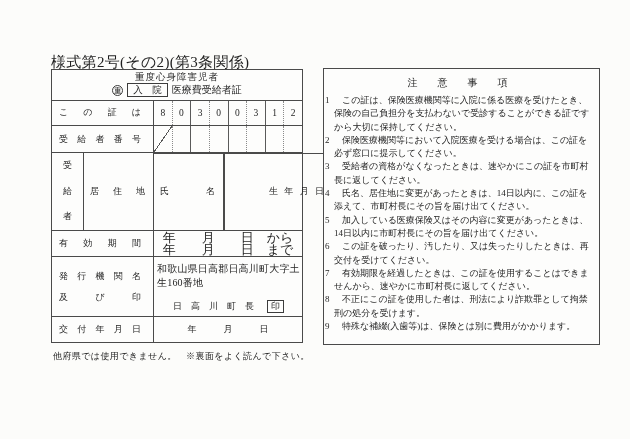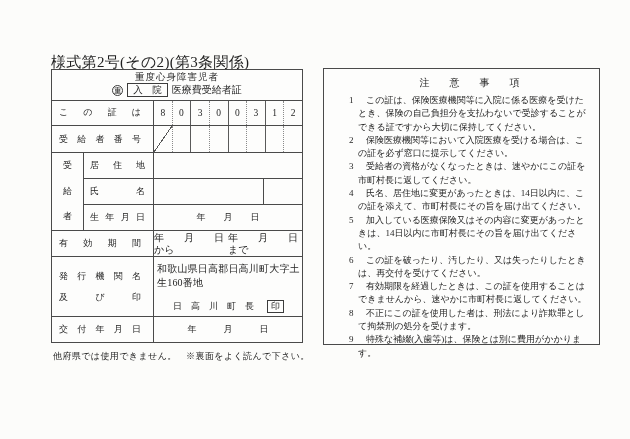--- a/index.html
+++ b/index.html
@@ -40,45 +40,45 @@
   .cells span:nth-child(2n){border-left:1px dotted #8a8a8a;}
   .cells span:nth-child(2n+3){border-left:1px solid #5a5a5a;}
   .slash{background-image:linear-gradient(to bottom right,
          transparent calc(50% - .5px), #555 calc(50% - .5px),
          #555 calc(50% + .5px), transparent calc(50% + .5px));}
   
   .group{display:flex;border-top:1px solid #4a4a4a;height:78px;}
   .vcol{width:32px;min-width:32px;border-right:1px solid #4a4a4a;display:flex;
         flex-direction:column;box-sizing:border-box;}
   .vchar{flex:1;display:flex;align-items:center;justify-content:center;font-size:9px;}
-  .g-rows{flex:1;display:flex;flex-direction:column;}
+  .g-rows{flex:1;display:flex;}
   .grow{display:flex;border-top:1px solid #4a4a4a;flex:1;}
   .grow:first-child{border-top:none;}
   .val{flex:1;display:flex;align-items:center;font-size:9px;box-sizing:border-box;}
   .val.center{justify-content:center;}
   .mini{width:39px;min-width:39px;border-left:1px solid #4a4a4a;box-sizing:border-box;}
   
   .period-row{height:27px;}
-  .period{flex:1;display:flex;flex-direction:row;align-items:center;justify-content:center;
-          font-size:10px;line-height:11.5px;}
+  .period{flex:1;display:flex;flex-direction:column;align-items:center;justify-content:center;
+          font-size:13px;line-height:11.5px;}
   
   .issuer-row{height:60px;}
   .issuer-lbl{justify-content:space-around;padding:9px 0;}
   .issuer-val{flex:1;display:flex;flex-direction:column;font-size:9px;box-sizing:border-box;
               padding:5px 2px 4px 3px;}
   .addr{font-size:10px;letter-spacing:.2px;}
   .mayor{display:flex;align-items:center;justify-content:center;gap:13px;margin-top:10px;}
   .seal{display:inline-block;border:1px solid #3c3c3c;padding:0 3px;font-size:9px;line-height:11px;}
   
   .issue-row{height:26px;}
   
   .footer-note{top:350px;left:53px;font-size:9px;letter-spacing:.4px;}
   
   .notes{top:68px;left:323px;width:277px;height:277px;border:1px solid #4a4a4a;
-         box-sizing:border-box;background:#fdfdfc;padding:7px 8px 4px 24px;}
+         box-sizing:border-box;background:#fdfdfc;padding:7px 8px 4px 0;}
   .notes-title{text-align:center;font-size:10px;margin-bottom:4px;}
   .note{position:relative;margin:0;padding-left:10px;text-indent:8px;
         font-size:9px;line-height:13.3px;}
   .note .n{position:absolute;left:1px;top:0;text-indent:0;}
 </style>
 </head>
 <body>
 
 <div class="abs form-code">様式第2号(その2)(第3条関係)</div>
 

